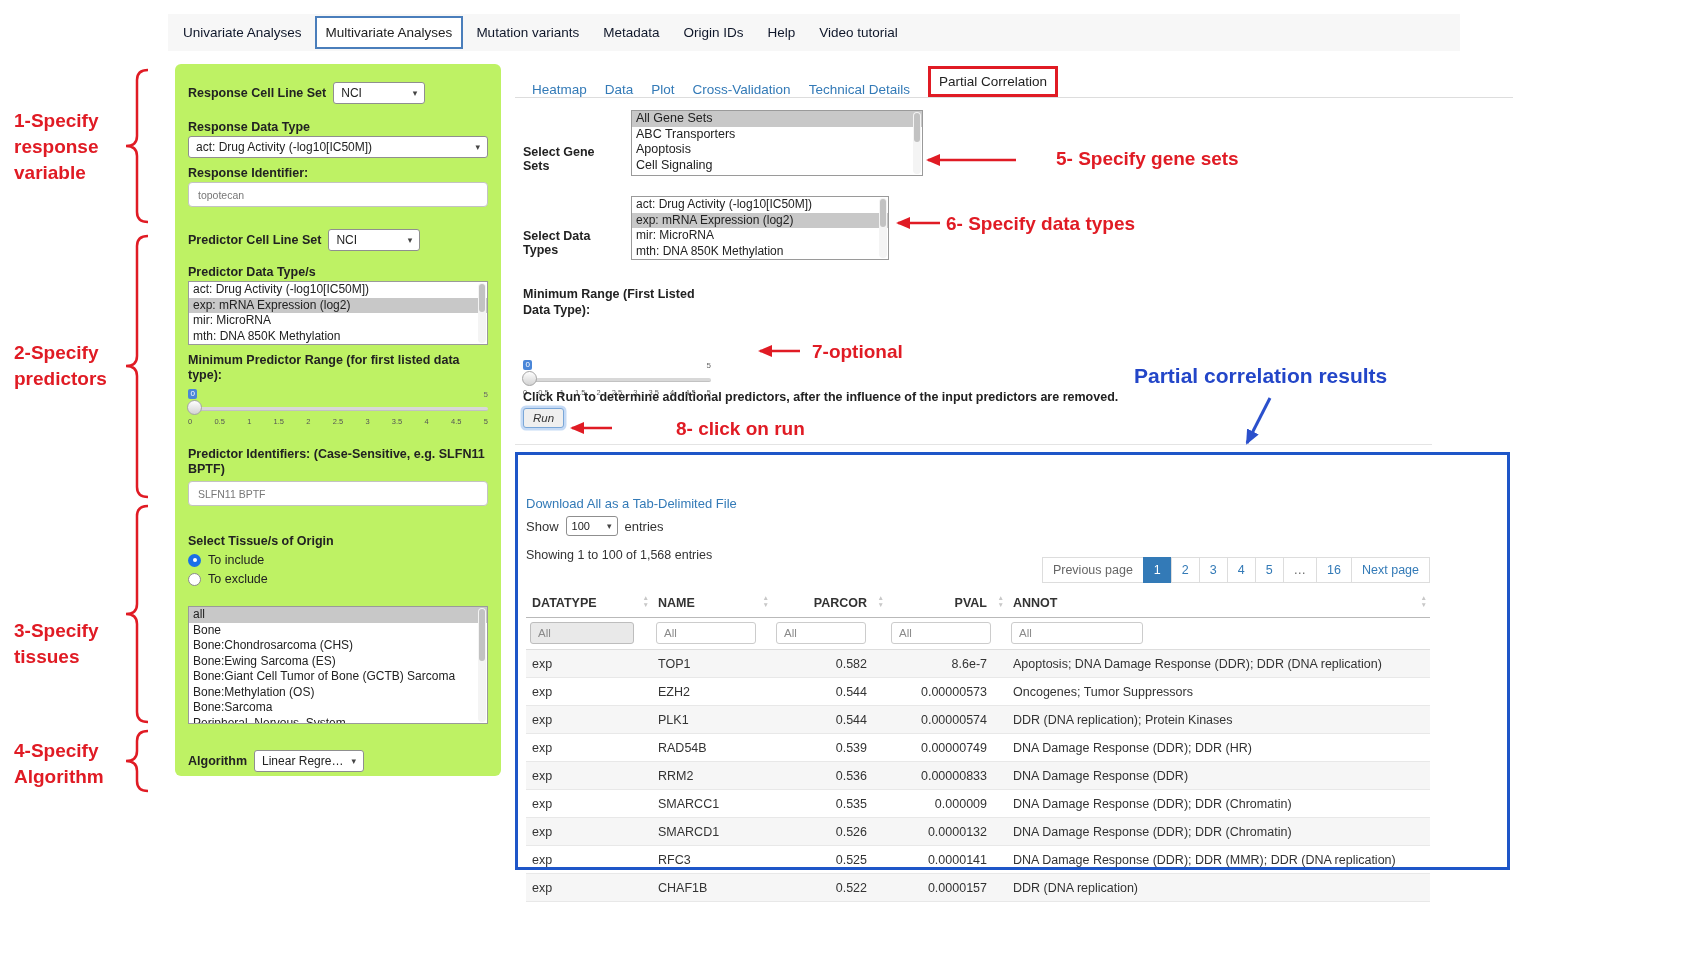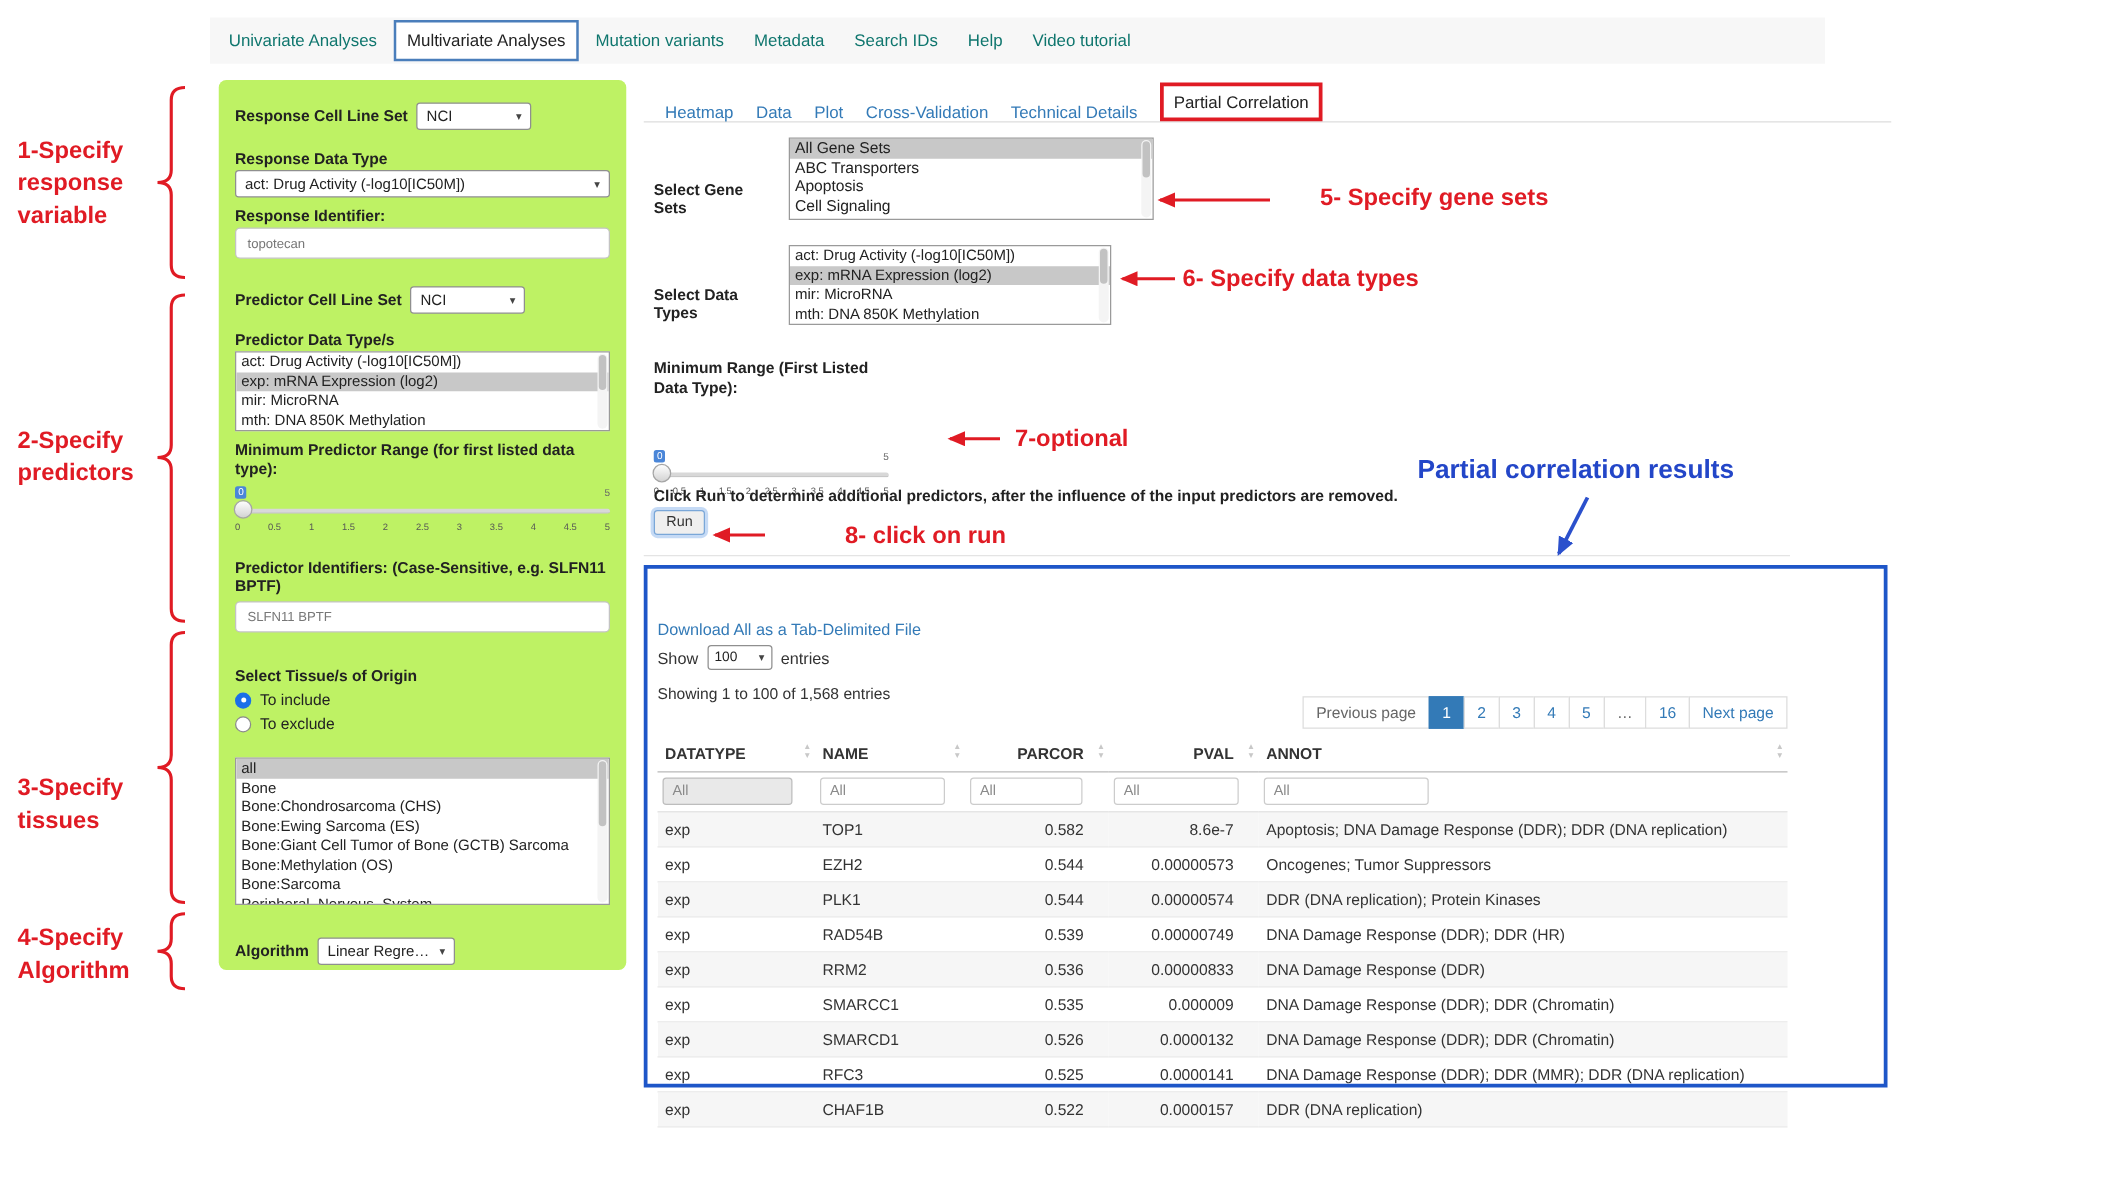--- a/index.html
+++ b/index.html
@@ -6,21 +6,21 @@
   body{
     width:1700px;height:956px;position:relative;overflow:hidden;background:#ffffff;
     font-family:"Liberation Sans", sans-serif;color:#222;
   }
   .abs{position:absolute;}
   .abs2{position:absolute;margin-top:36px;}
 
   
   .topnav{position:absolute;left:168px;top:14px;width:1292px;height:37px;background:#f7f7f7;
     display:flex;align-items:center;gap:2px;padding-left:4px;box-sizing:border-box;}
-  .nav-item{font-size:13.5px;color:#0f766e;padding:9px 11px;cursor:pointer;white-space:nowrap;}
+  .nav-item{font-size:13.5px;color:#0f172a;padding:9px 11px;cursor:pointer;white-space:nowrap;}
   .nav-item.active{background:#fff;border:2px solid #4a7ebb;padding:7px 9px;color:#222;}
 
   
   .sidebar{position:absolute;left:175px;top:64px;width:326px;height:712px;background:#bef264;
     border-radius:6px;box-sizing:border-box;padding:18px 13px;}
   .fld{font-weight:bold;font-size:12.5px;color:#222;}
   .row-inline{display:flex;align-items:center;gap:7px;}
   .mt2{margin-top:2px}.mt4{margin-top:4px}.mt8{margin-top:8px}
   .mt10{margin-top:10px}.mt14{margin-top:14px}.mt16{margin-top:16px}.mt20{margin-top:20px}
   .mt22{margin-top:22px}.mt26{margin-top:26px}.mt28{margin-top:28px}
@@ -67,21 +67,21 @@
     padding-left:17px;font-size:13.5px;box-sizing:border-box;}
   .tab{color:#337ab7;cursor:pointer;white-space:nowrap;}
   .tab.active{color:#222;}
   .tab.red-boxed{border:3px solid #e01b24;padding:5px 8px;}
 
   .lb-row{position:absolute;left:8px;display:flex;align-items:flex-end;gap:8px;}
   .lb-label{width:100px;margin-bottom:3px;flex:0 0 auto;}
   .hline{border-top:1px solid #e4e4e4;height:0;}
 
   .run-btn{display:inline-block;border:1px solid #7aa7d8;box-shadow:0 0 0 2.5px rgba(90,150,225,.35);
-    background:#efefef;border-radius:3px;font-size:11.5px;padding:3px 9px;color:#333;}
+    background:#efefef;border-radius:3px;font-size:11.5px;padding:3px 9px;color:#333;font-style:italic;}
 
   
   .results-box{width:995px;height:418px;border:3px solid #1e56c8;box-sizing:border-box;background:#fff;}
   .dl{color:#337ab7;font-size:13px;cursor:pointer;}
   .show-row{display:flex;align-items:center;gap:7px;font-size:13px;color:#333;}
   .showing{font-size:12.5px;color:#333;}
   .pgwrap{display:flex;justify-content:flex-end;text-align:center;}
   .pg{border:1px solid #ddd;background:#fff;padding:5px 10px;font-size:12.5px;color:#337ab7;
     margin-left:-1px;cursor:pointer;white-space:nowrap;}
   .pg.prev{color:#666;}
@@ -113,21 +113,21 @@
   .ann-blue{position:absolute;color:#2346c8;font-weight:bold;font-size:21px;z-index:41;margin-left:16px;}
 </style>
 </head>
 <body>
 
 <div class="topnav">
     <span class="nav-item">Univariate Analyses</span>
     <span class="nav-item active">Multivariate Analyses</span>
     <span class="nav-item">Mutation variants</span>
     <span class="nav-item">Metadata</span>
-    <span class="nav-item">Search IDs</span>
+    <span class="nav-item">Origin IDs</span>
     <span class="nav-item">Help</span>
     <span class="nav-item">Video tutorial</span>
   </div>
 
 <div class="sidebar">
 
   <div class="row-inline">
     <span class="fld">Response Cell Line Set</span>
     <div class="sel" style="width:92px">
       <span class="sel-val">NCI</span>

